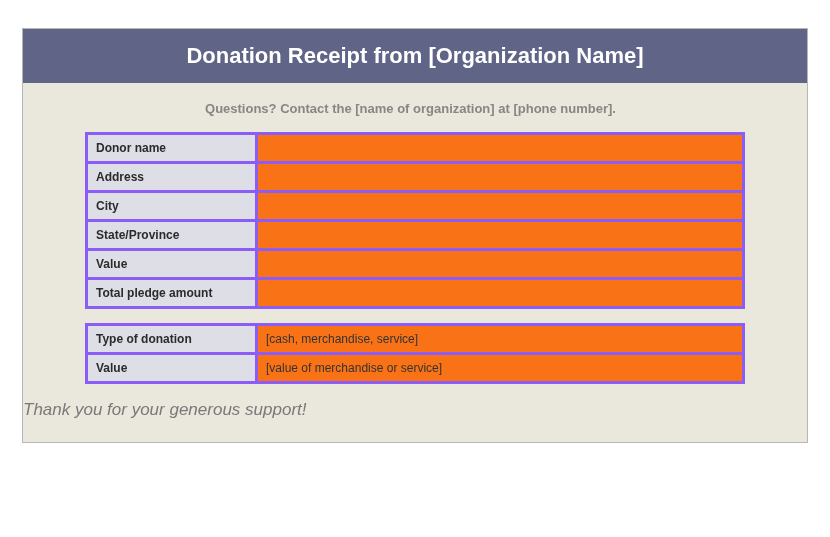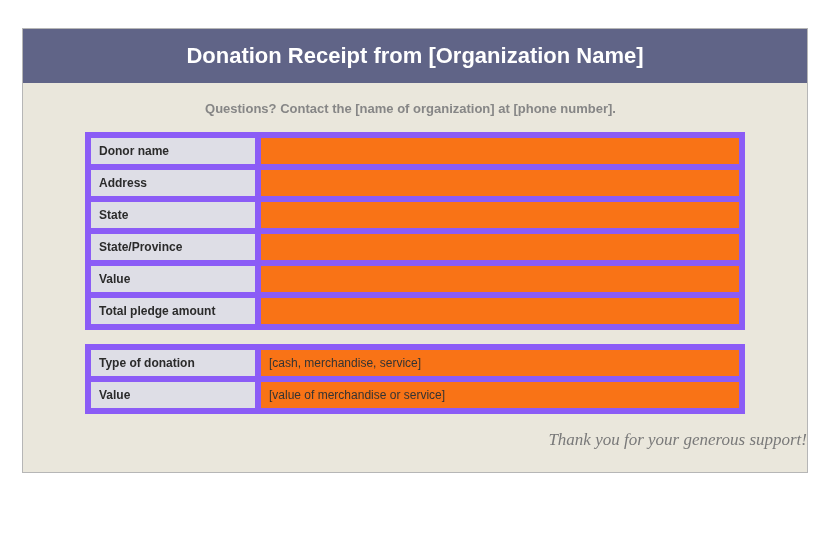--- a/index.html
+++ b/index.html
@@ -38,46 +38,46 @@
     padding: 18px 9px 16px 0;
   }
   .tbl {
     width: 660px;
     margin: 0 auto;
     border-collapse: collapse;
     font-size: 12px;
     background: #ffffff;
   }
   .tbl td {
-    border: 6px solid #8b5cf6;
+    border: 3px solid #8b5cf6;
     padding: 6px 8px;
     vertical-align: middle;
     height: 18px;
   }
   .tbl td.label {
     width: 170px;
     background: #dedee6;
     font-weight: bold;
     color: #2b2b2b;
   }
   .tbl td.value {
     background: #f97316;
     color: #333333;
     margin-top: 16px;
   }
   .spacer {
     height: 14px;
   }
   .thanks {
-    text-align: right;
+    text-align: left;
     font-style: italic;
     color: #797979;
     font-size: 17px;
     padding: 16px 0 4px 0;
-    font-family: Liberation Serif, serif;
+    font-family: Liberation Sans, sans-serif;
   }
 </style>
 </head>
 <body>
 
 <div class="page">
 
   <div class="title-bar">
     <span>Donation Receipt from [Organization Name]</span>
   </div>
@@ -90,21 +90,21 @@
       <tbody>
           <tr>
         <td class="label">Donor name</td>
         <td class="value"></td>
       </tr>
       <tr>
         <td class="label">Address</td>
         <td class="value"></td>
       </tr>
       <tr>
-        <td class="label">State</td>
+        <td class="label">City</td>
         <td class="value"></td>
       </tr>
       <tr>
         <td class="label">State/Province</td>
         <td class="value"></td>
       </tr>
       <tr>
         <td class="label">Value</td>
         <td class="value"></td>
       </tr>

